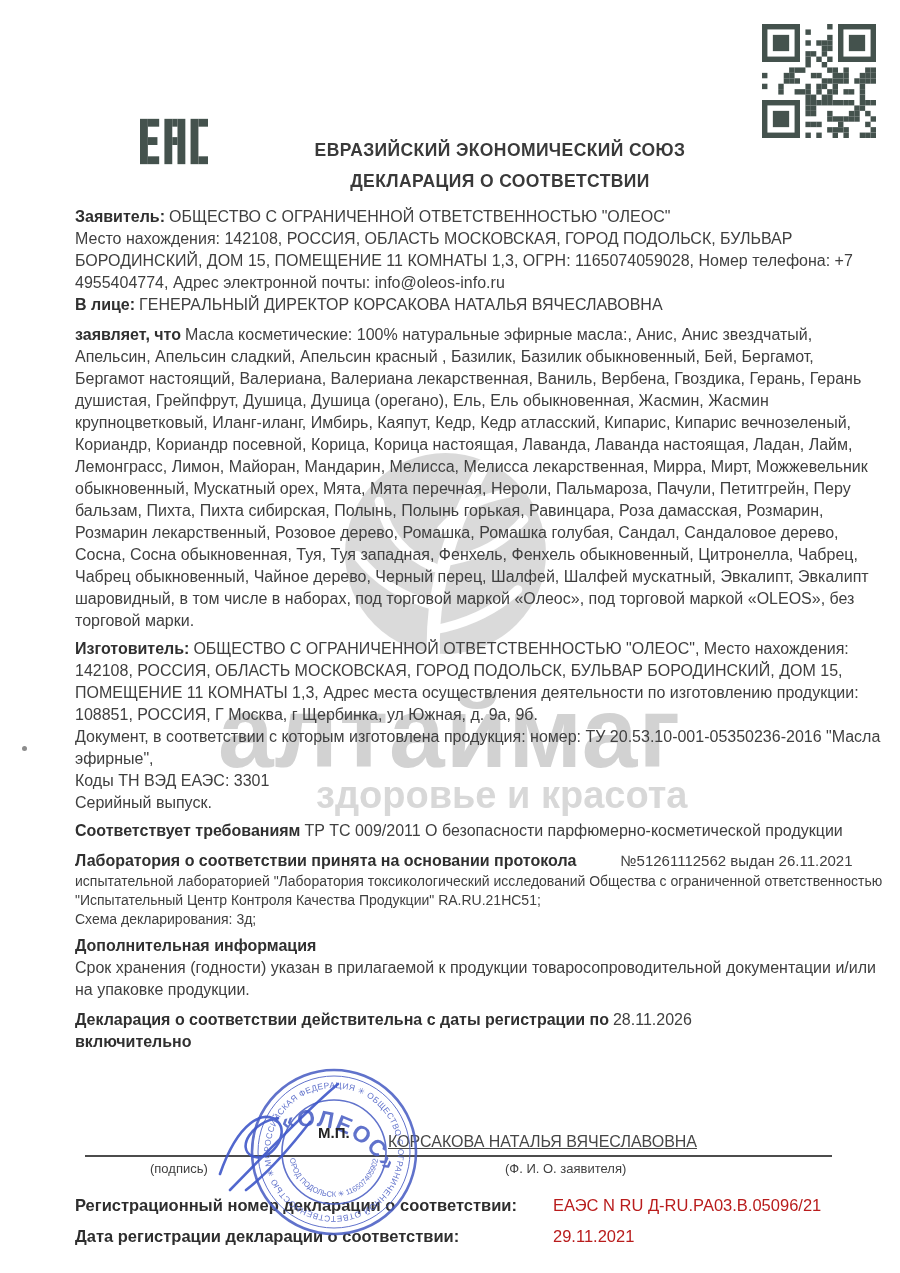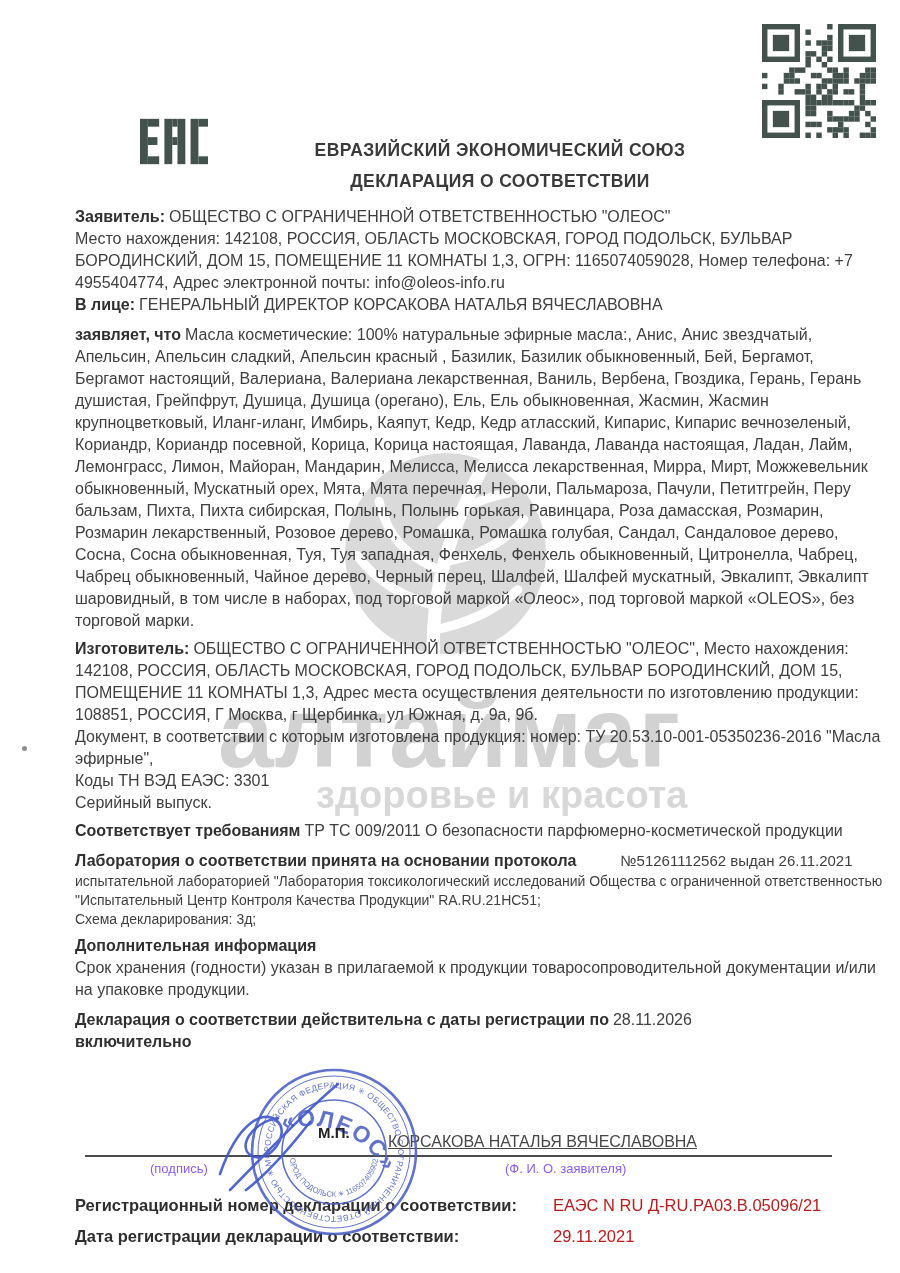--- a/index.html
+++ b/index.html
@@ -40,21 +40,21 @@
   .mt6{margin-top:6px;}
   .mt8{margin-top:8px;}
   .mt2{margin-top:6px;}
   .small{font-size:14px;line-height:19px;}
   .protnum{font-size:15px;margin-left:40px;}
   
   .abs{position:absolute;z-index:1;}
   .mp{left:318px;top:1124px;font-weight:bold;font-size:15px;color:#232323;z-index:4;}
   .fio-name{left:388px;top:1133px;font-size:16px;color:#474747;z-index:1;white-space:nowrap;text-decoration:underline;}
   .sig-line{left:85px;top:1155px;width:747px;height:0;border-top:2px solid #4c4c4c;z-index:1;}
-  .cap{font-size:13px;color:#8b5cf6;z-index:1;}
+  .cap{font-size:13px;color:#404040;z-index:1;}
   .cap-sign{left:150px;top:1161px;}
   .cap-fio{left:505px;top:1161px;}
   .reg-label{font-weight:bold;font-size:16.5px;color:#2e2e2e;white-space:nowrap;}
   .reg-value{font-size:16.5px;color:#b91c1c;white-space:nowrap;}
   .r1{top:1196px;} .r2{top:1227px;}
   .lx{left:75px;} .vx{left:553px;}
   
   .stamp{position:absolute;left:248px;top:1066px;width:172px;height:172px;z-index:3;opacity:.88;}
   .signature{position:absolute;left:212px;top:1078px;width:200px;height:118px;z-index:3;opacity:.9;}
   .speck{position:absolute;left:22px;top:746px;width:5px;height:5px;border-radius:50%;background:#8d8d8d;z-index:1;}

